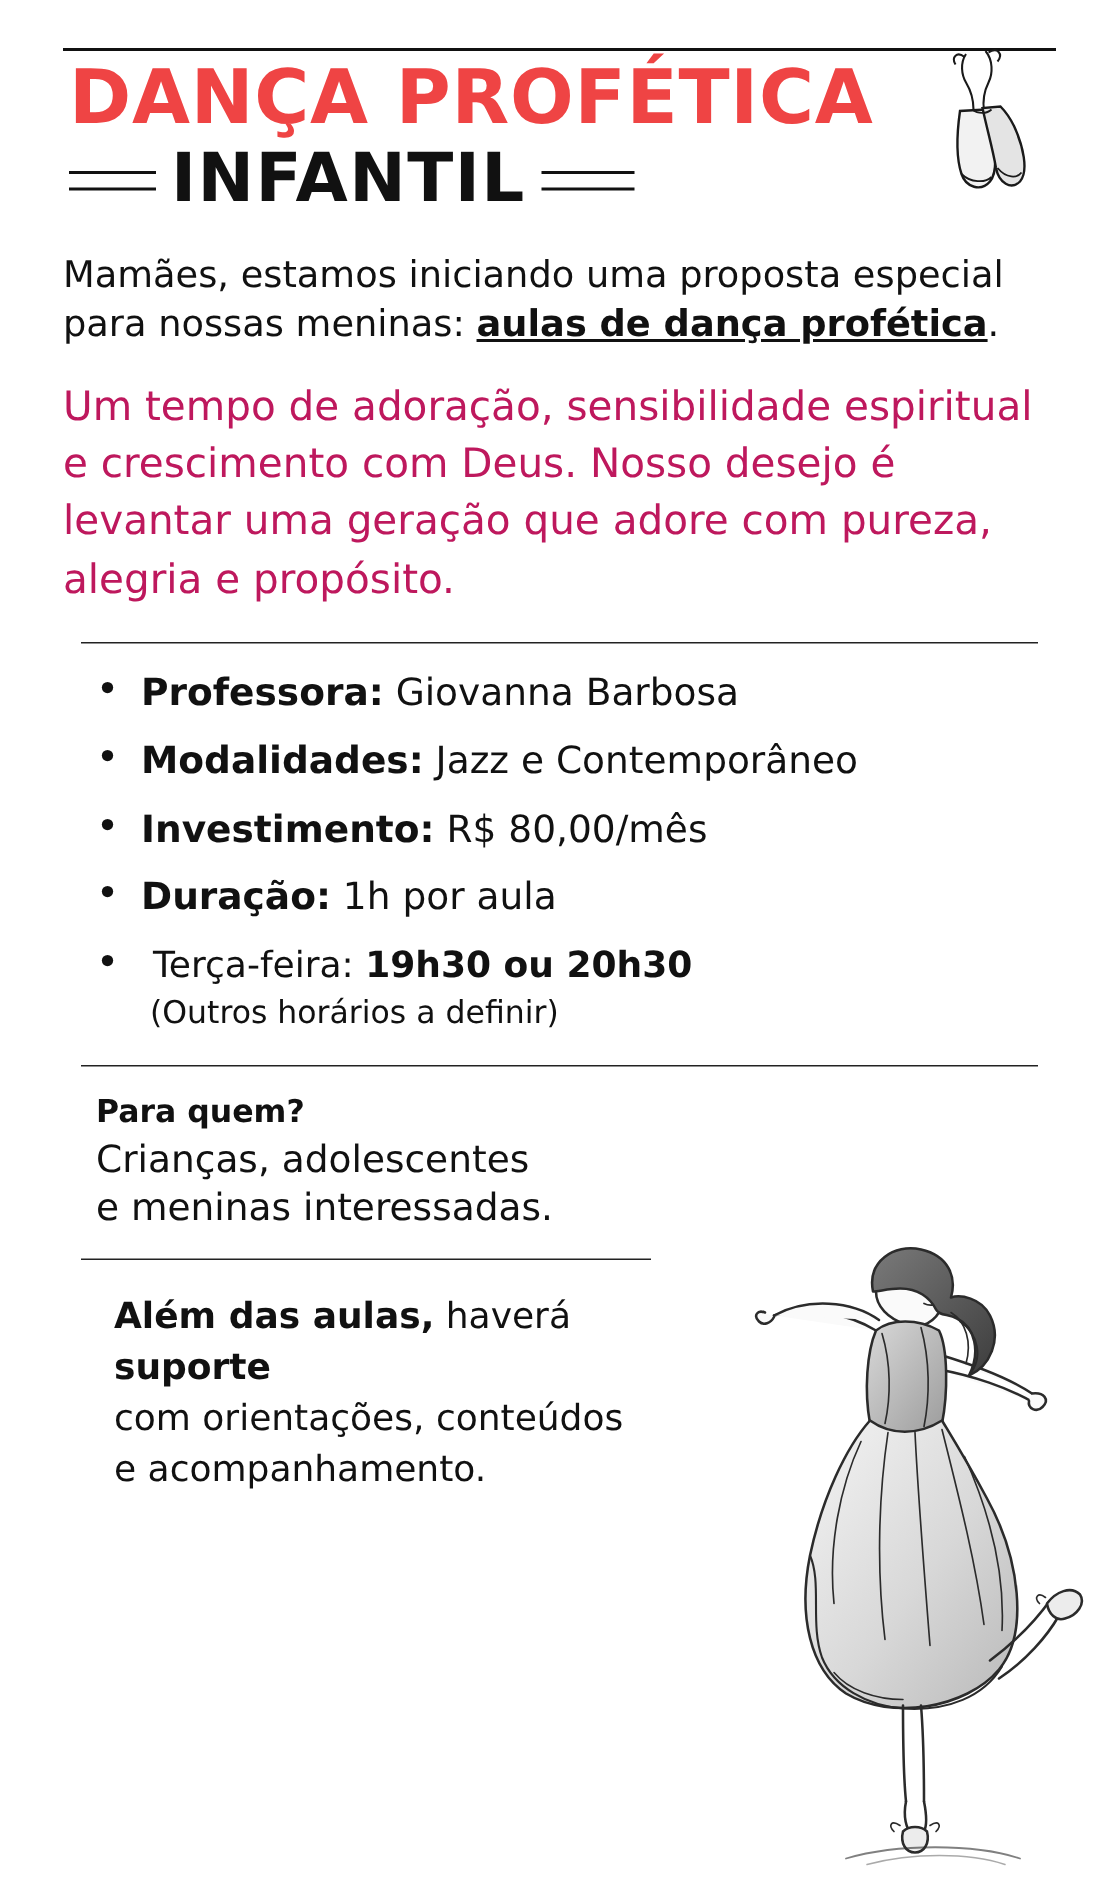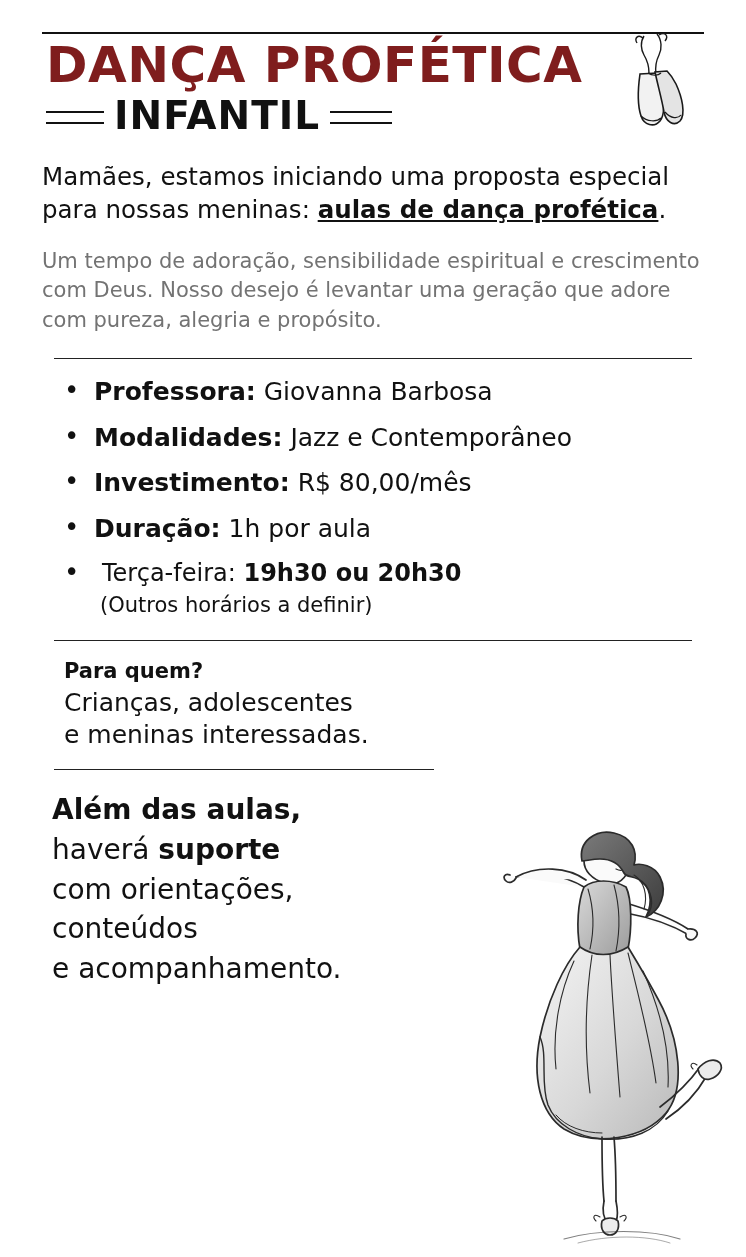--- a/index.html
+++ b/index.html
@@ -27,21 +27,21 @@
 
   
   .header {
     position: relative;
   }
   .title-main {
     font-size: 50px;
     font-weight: 800;
     letter-spacing: 0.5px;
     line-height: 1.0;
-    color: #7f1d1d;
+    color: #ef4444;
     margin: 6px 0 0 4px;
     white-space: nowrap;
   }
   .subtitle-row {
     display: flex;
     align-items: center;
     margin: 6px 0 0 4px;
     gap: 10px;
   }
   .rule-left {
@@ -53,21 +53,21 @@
   }
   .rule-right {
     flex: 1 1 auto;
     height: 9px;
     border-top: 2px solid #111;
     border-bottom: 2px solid #111;
     margin-top: 4px;
     max-width: 62px;
   }
   .title-sub {
-    font-size: 39px;
+    font-size: 45px;
     font-weight: 800;
     letter-spacing: 1px;
     line-height: 1;
     color: #111;
     white-space: nowrap;
   }
   .header-line-top {
     width: 100%;
     border-top: 2.5px solid #111;
     margin-top: 4px;
@@ -89,23 +89,23 @@
     font-size: 24.5px;
     line-height: 1.34;
     color: #111;
   }
   .intro-lead .u {
     text-decoration: underline;
     font-weight: 700;
   }
   .intro-body {
     margin-top: 20px;
-    font-size: 21px;
+    font-size: 27px;
     line-height: 1.42;
-    color: #737373;
+    color: #be185d;
   }
 
   
   .divider {
     border-top: 1.6px solid #222;
     margin: 22px 12px 0 12px;
   }
 
   
   .details {
@@ -164,22 +164,22 @@
 
   .divider2 {
     border-top: 1.6px solid #222;
     margin: 18px 12px 0 12px;
     width: 380px;
   }
 
   
   .support {
     margin-top: 20px;
-    margin-left: 10px;
-    font-size: 28px;
+    margin-left: 34px;
+    font-size: 24px;
     line-height: 1.42;
     max-width: 350px;
     position: relative;
     z-index: 2;
   }
   .support b { font-weight: 800; }
 
   
   .dancer {
     position: absolute;

